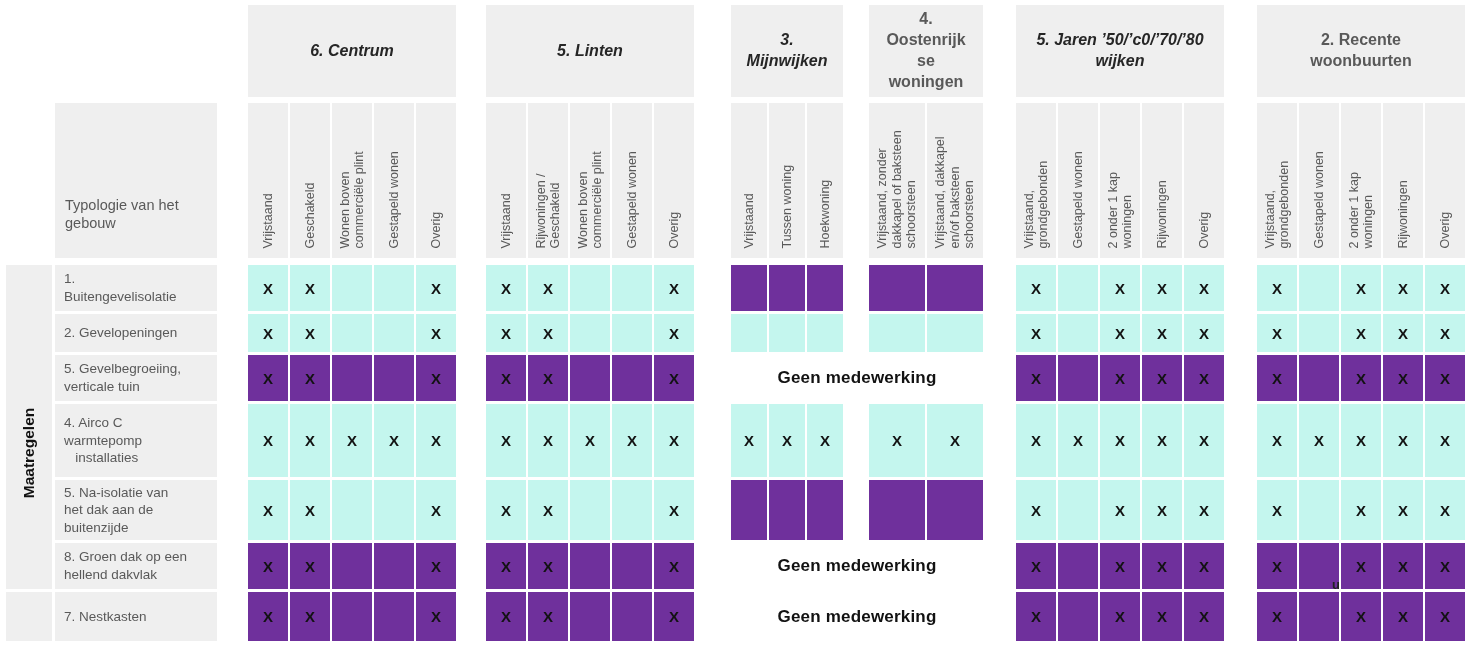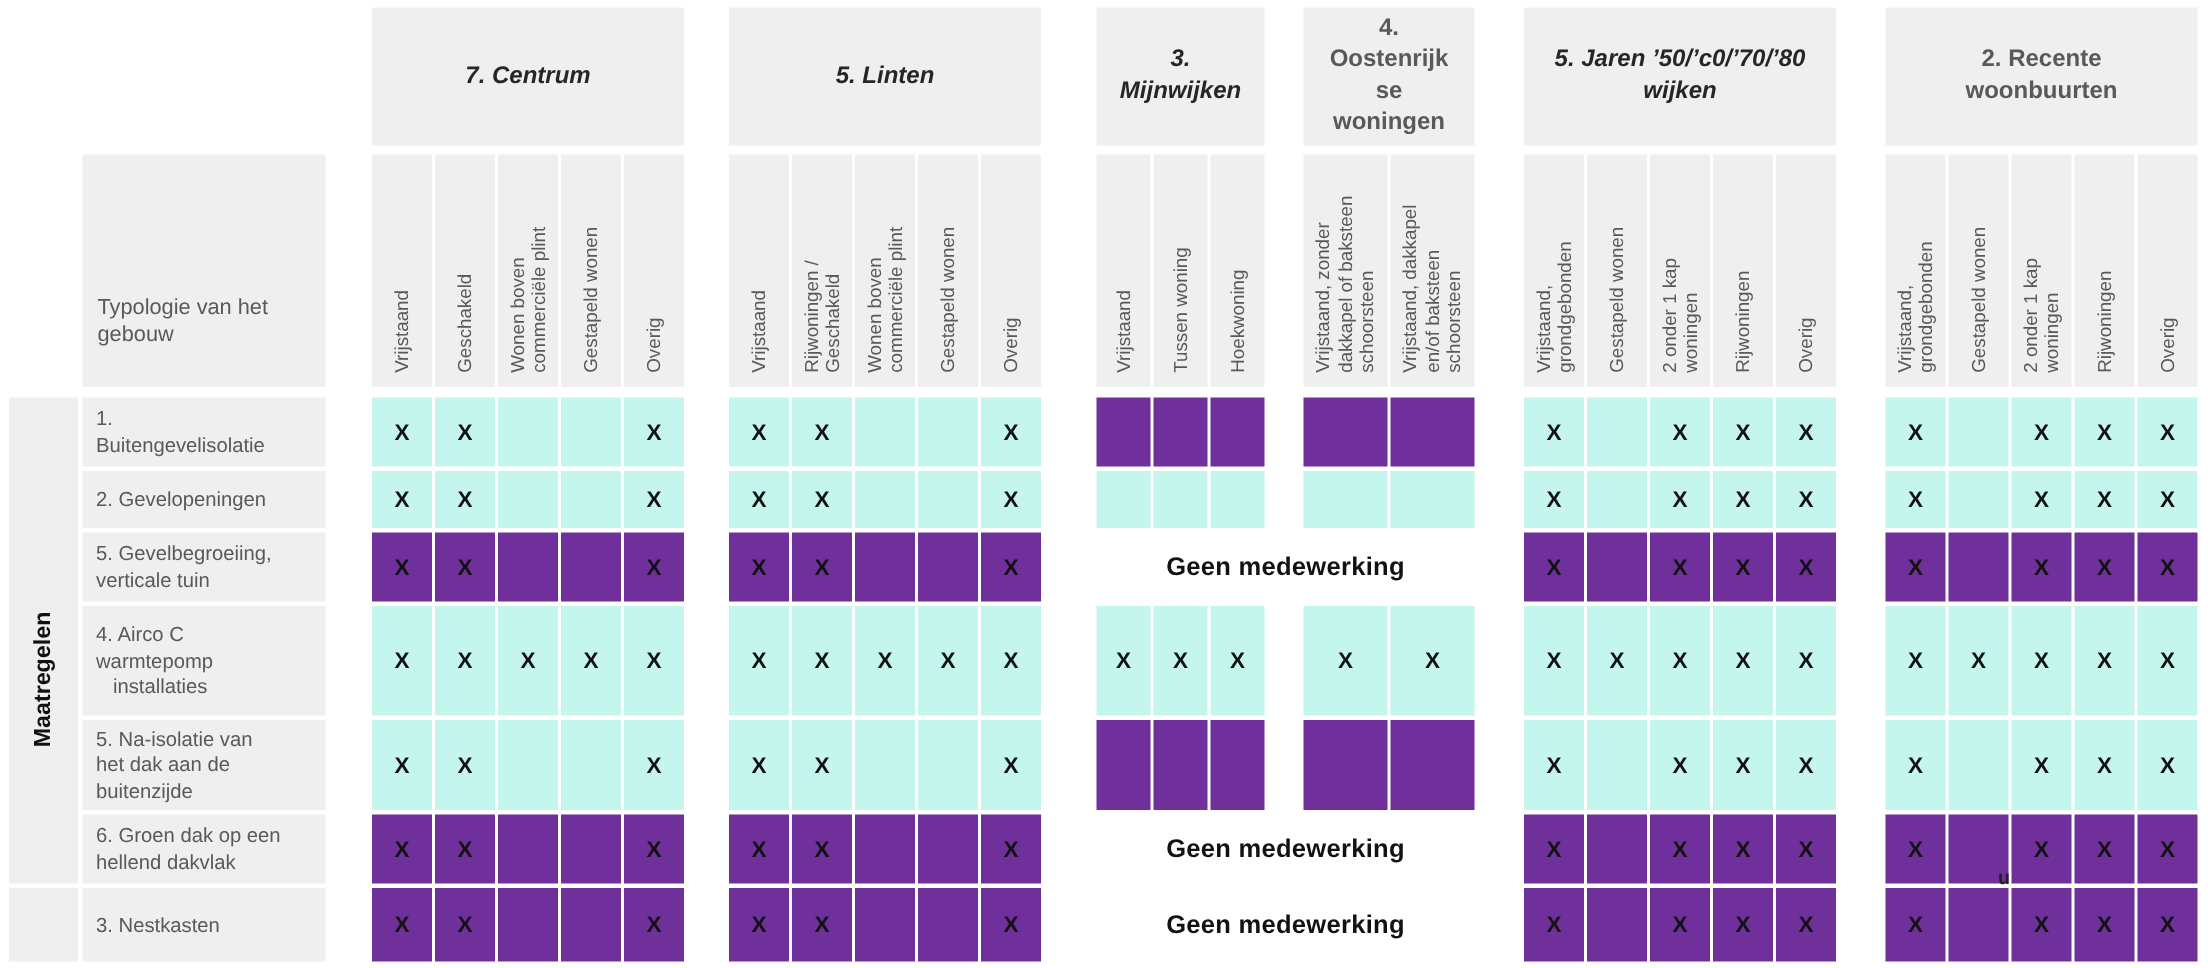--- a/index.html
+++ b/index.html
@@ -57,26 +57,26 @@
 Buitengevelisolatie</div>
       <div class="blk row-label" style="left: 55px; top: 314px; width: 162px; height: 38px;">2. Gevelopeningen</div>
       <div class="blk row-label" style="left: 55px; top: 355px; width: 162px; height: 46px;">5. Gevelbegroeiing,
 verticale tuin</div>
       <div class="blk row-label" style="left: 55px; top: 404px; width: 162px; height: 73px;">4. Airco C
 warmtepomp
 &nbsp;&nbsp;&nbsp;installaties</div>
       <div class="blk row-label" style="left: 55px; top: 480px; width: 162px; height: 60px;">5. Na-isolatie van
 het dak aan de
 buitenzijde</div>
-      <div class="blk row-label" style="left: 55px; top: 543px; width: 162px; height: 46px;">6. Groen dak op een
+      <div class="blk row-label" style="left: 55px; top: 543px; width: 162px; height: 46px;">8. Groen dak op een
 hellend dakvlak</div>
-      <div class="blk row-label" style="left: 55px; top: 592px; width: 162px; height: 49px;">3. Nestkasten</div>
+      <div class="blk row-label" style="left: 55px; top: 592px; width: 162px; height: 49px;">7. Nestkasten</div>
     </div>
   <div id="groups">
-      <div class="gtitle italic" style="left: 248px; top: 5px; width: 208px; height: 92px;">7. Centrum</div>
+      <div class="gtitle italic" style="left: 248px; top: 5px; width: 208px; height: 92px;">6. Centrum</div>
       <div class="vcol" style="left: 248px; top: 103px; width: 40px; height: 155px;">
         <div class="vlabel" style="width: 155px; height: 40px;">Vrijstaand</div>
       </div>
       <div class="vcol" style="left: 290px; top: 103px; width: 40px; height: 155px;">
         <div class="vlabel" style="width: 155px; height: 40px;">Geschakeld</div>
       </div>
       <div class="vcol" style="left: 332px; top: 103px; width: 40px; height: 155px;">
         <div class="vlabel" style="width: 155px; height: 40px;">Wonen boven
 commerciële plint</div>
       </div>

